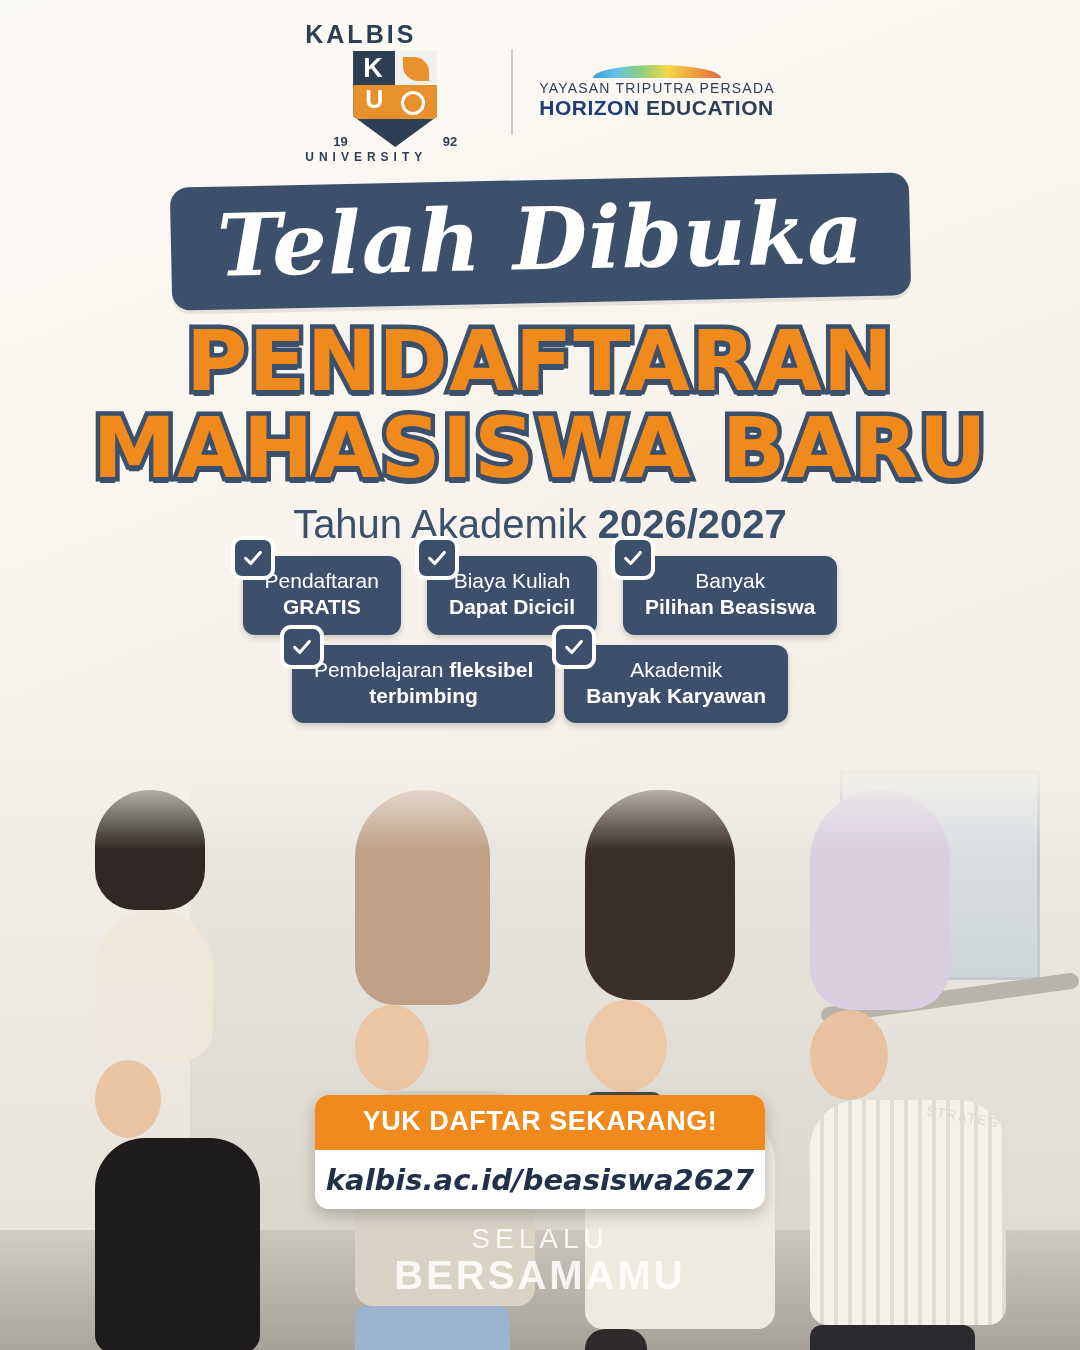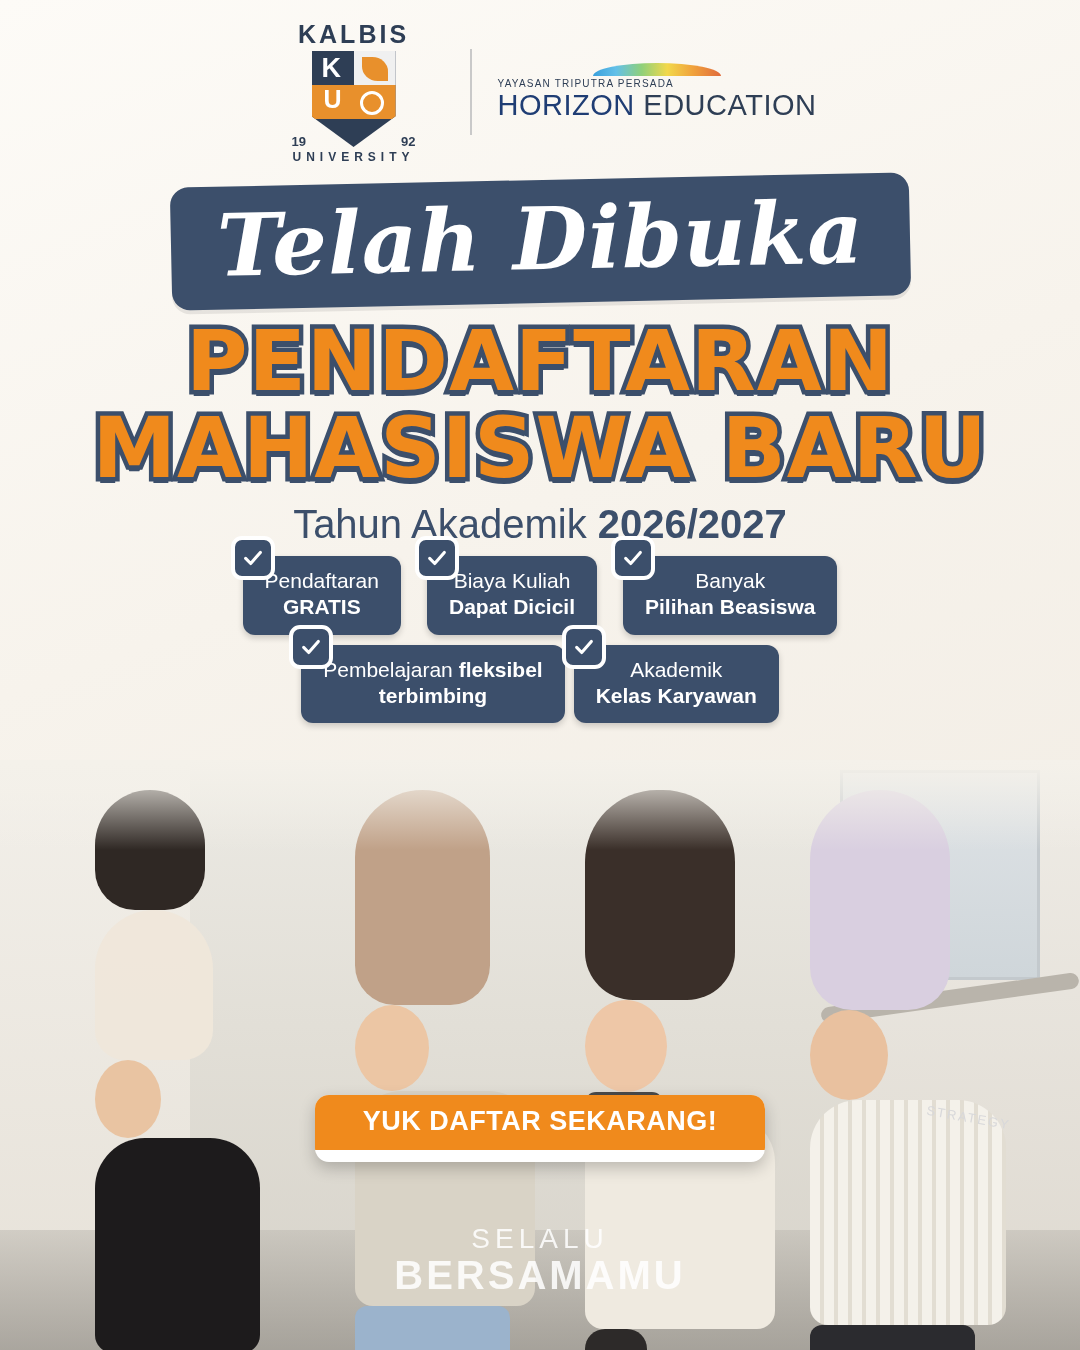--- a/index.html
+++ b/index.html
@@ -90,21 +90,21 @@
     content:"";
     position:absolute; left:0; top:0; width:1080px; height:90px;
     background:linear-gradient(180deg,#f4f1ea 0%,rgba(244,241,234,0) 100%);
   }
 
   
   .logo-row {
     position:absolute; left:0; top:20px; width:1080px;
     display:flex; justify-content:center; align-items:center; gap:26px;
   }
-  .kalbis { text-align:center; width:180px; }
+  .kalbis { width:180px; }
   .kalbis .word {
     font-size:25px; font-weight:bold; letter-spacing:3px; color:#2e3e55;
   }
   .shield {
     width:84px; height:96px; margin:2px auto 0; position:relative;
     background:#2e3e55;
     clip-path:polygon(0 0,100% 0,100% 68%,50% 100%,0 68%);
   }
   .shield .q {
     position:absolute; width:50%; height:34px;
@@ -116,22 +116,22 @@
   .shield .k { position:absolute; left:10px; top:2px; color:#fff; font-size:27px; font-weight:bold; }
   .shield .u { position:absolute; left:12px; top:34px; color:#fff; font-size:25px; font-weight:bold; }
   .shield .leaf { position:absolute; right:8px; top:6px; width:26px; height:24px; background:#e8902c; border-radius:0 60% 0 60%; }
   .shield .mol { position:absolute; right:12px; top:40px; width:24px; height:24px; border:3px solid #fff; border-radius:50%; }
   .yr { position:absolute; top:56px; font-size:13px; font-weight:bold; color:#2e3e55;margin-top:27px; }
   .yr.l { left:-2px; } .yr.r { right:-2px; }
   .kalbis .uni { font-size:12px; letter-spacing:5px; color:#2e3e55; margin-top:3px; font-weight:bold; }
   .divider { width:2px; height:86px; background:#c9c9c9; }
   .horizon { text-align:left; }
   .horizon .pw { font-size:19px; color:#2e3e55; font-weight:bold; text-align:center; }
-  .horizon .yt { font-size:10px; letter-spacing:1.2px; color:#2e3e55; text-align:left; margin-top:2px; }
-  .horizon .he { font-size:29px; font-weight:normal; color:#2e3e55; letter-spacing:.5px; }
+  .horizon .yt { font-size:14px; letter-spacing:1.2px; color:#2e3e55; text-align:right; margin-top:2px; }
+  .horizon .he { font-size:21px; font-weight:bold; color:#2e3e55; letter-spacing:.5px; }
   .horizon .he .hz { color:#1f3d74; }
   .rainbow { height:13px; width:128px; margin:0 auto 1px;
     background:linear-gradient(90deg,#3aa0dc 0%,#63c0e8 18%,#8fd07a 38%,#f2d84b 58%,#f0a23c 78%,#e06b3c 100%);
     border-radius:64px 64px 0 0 / 13px 13px 0 0; }
 
   
   .headline { position:absolute; left:0; top:180px; width:1080px; text-align:center; }
   .script {
     display:inline-block;
     font-family:"DejaVu Serif", serif;
@@ -346,27 +346,28 @@
         <div style="font-weight:bold">terbimbing</div>
       </div>
 
       <div class="pill">
         <span class="check">
           <svg viewBox="0 0 24 24" fill="none" stroke="#ffffff" stroke-width="3.4" stroke-linecap="round" stroke-linejoin="round">
               <polyline points="4,12.5 9.5,18 20,6"></polyline>
             </svg>
         </span>
         <div>Akademik</div>
-        <div style="font-weight:bold">Kelas Karyawan</div>
+        <div style="font-weight:bold">Banyak Karyawan</div>
       </div>
     </div>
   </div>
 
   <div class="cta">
     <div class="bar">YUK DAFTAR SEKARANG!</div>
+    <div class="url">kalbis.ac.id/beasiswa2627</div>
   </div>
 
   <div class="watermark">
     <div class="w1">SELALU</div>
     <div class="w2">BERSAMAMU</div>
   </div>
 
 </div>
 
 </body></html>

